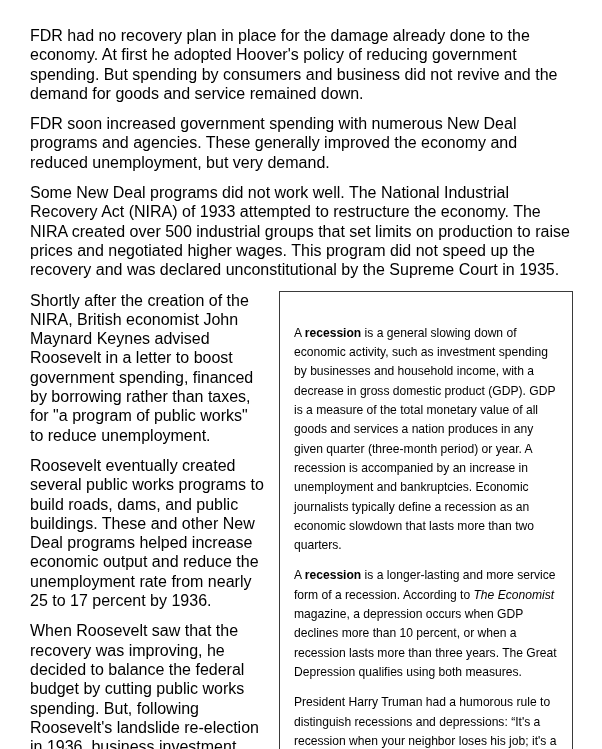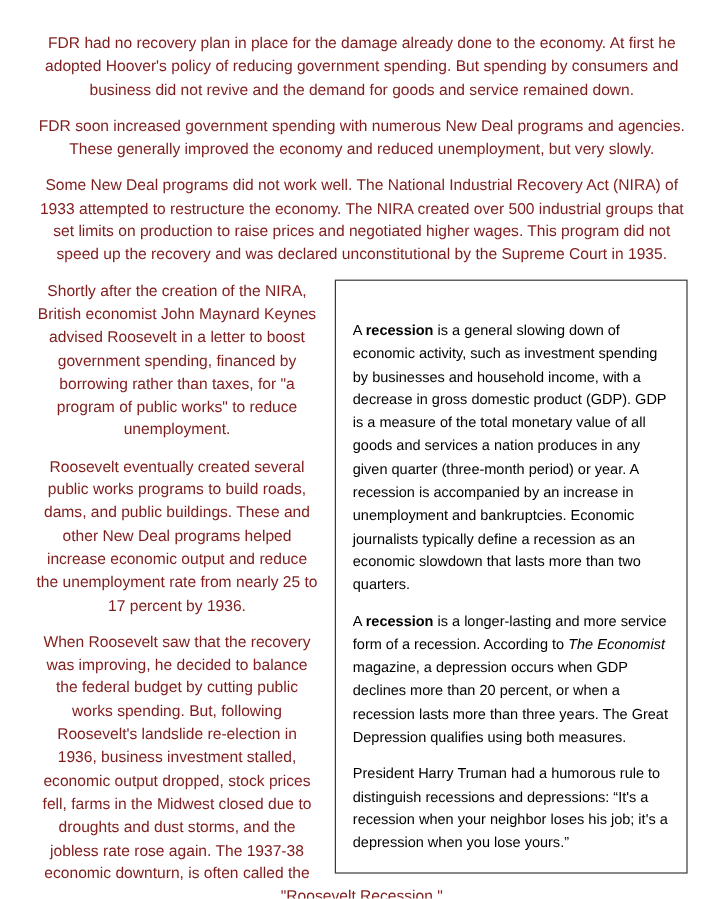--- a/index.html
+++ b/index.html
@@ -20,24 +20,24 @@
     box-sizing: border-box;
   }
   .content {
     position: absolute;
     left: 30px;
     top: 26px;
     width: 543px;
   }
   p.body-para {
     margin: 0 0 11px 0;
-    font-size: 13px;
+    font-size: 16px;
     line-height: 19.3px;
-    text-align: center;
-    color: #7f1d1d;
+    text-align: left;
+    color: #000000;
   }
   .sidebar-box {
     float: right;
     width: 294px;
     box-sizing: border-box;
     border: 1px solid #3a3a3a;
     margin: 0 0 6px 14px;
     padding: 13px 14px 14px 14px;
     background: #ffffff;
     
@@ -66,30 +66,30 @@
   .clearer { clear: both; }
 </style>
 </head>
 <body>
 
 <div class="page">
   <div class="content">
 
     <p class="body-para">FDR had no recovery plan in place for the damage already done to the economy. At first he adopted Hoover's policy of reducing government spending. But spending by consumers and business did not revive and the demand for goods and service remained down.</p>
 
-    <p class="body-para">FDR soon increased government spending with numerous New Deal programs and agencies. These generally improved the economy and reduced unemployment, but very slowly.</p>
+    <p class="body-para">FDR soon increased government spending with numerous New Deal programs and agencies. These generally improved the economy and reduced unemployment, but very demand.</p>
 
     <p class="body-para">Some New Deal programs did not work well. The National Industrial Recovery Act (NIRA) of 1933 attempted to restructure the economy. The NIRA created over 500 industrial groups that set limits on production to raise prices and negotiated higher wages. This program did not speed up the recovery and was declared unconstitutional by the Supreme Court in 1935.</p>
 
     <div class="sidebar-box">
       <div class="spacer-line"></div>
 
       <p class="sidebar-para"><span>A </span><b>recession</b><span> is a general slowing down of economic activity, such as investment spending by businesses and household income, with a decrease in gross domestic product (GDP). GDP is a measure of the total monetary value of all goods and services a nation produces in any given quarter (three-month period) or year. A recession is accompanied by an increase in unemployment and bankruptcies. Economic journalists typically define a recession as an economic slowdown that lasts more than two quarters.</span></p>
 
-      <p class="sidebar-para"><span>A </span><b>recession</b><span> is a longer-lasting and more service form of a recession. According to </span><i>The Economist</i><span> magazine, a depression occurs when GDP declines more than 20 percent, or when a recession lasts more than three years. The Great Depression qualifies using both measures.</span></p>
+      <p class="sidebar-para"><span>A </span><b>recession</b><span> is a longer-lasting and more service form of a recession. According to </span><i>The Economist</i><span> magazine, a depression occurs when GDP declines more than 10 percent, or when a recession lasts more than three years. The Great Depression qualifies using both measures.</span></p>
 
       <p class="sidebar-para">President Harry Truman had a humorous rule to distinguish recessions and depressions: “It's a recession when your neighbor loses his job; it's a depression when you lose yours.”</p>
     </div>
 
     <p class="body-para">Shortly after the creation of the NIRA, British economist John Maynard Keynes advised Roosevelt in a letter to boost government spending, financed by borrowing rather than taxes, for "a program of public works" to reduce unemployment.</p>
 
     <p class="body-para">Roosevelt eventually created several public works programs to build roads, dams, and public buildings. These and other New Deal programs helped increase economic output and reduce the unemployment rate from nearly 25 to 17 percent by 1936.</p>
 
     <p class="body-para">When Roosevelt saw that the recovery was improving, he decided to balance the federal budget by cutting public works spending. But, following Roosevelt's landslide re-election in 1936, business investment stalled, economic output dropped, stock prices fell, farms in the Midwest closed due to droughts and dust storms, and the jobless rate rose again. The 1937-38 economic downturn, is often called the "Roosevelt Recession."</p>
 

